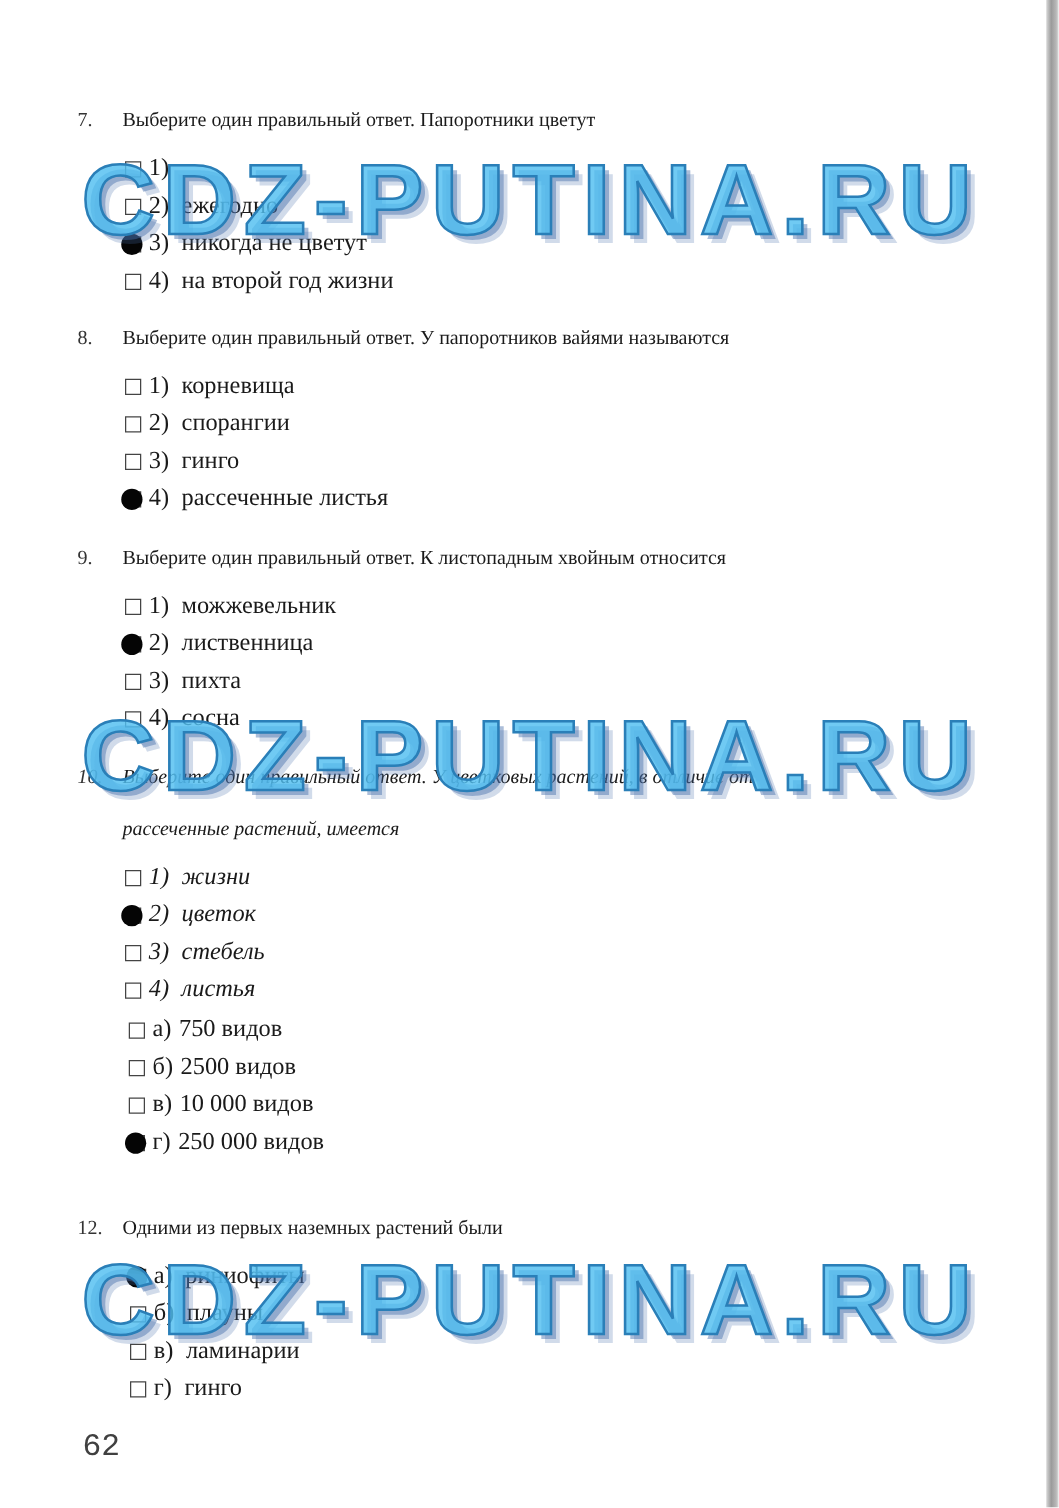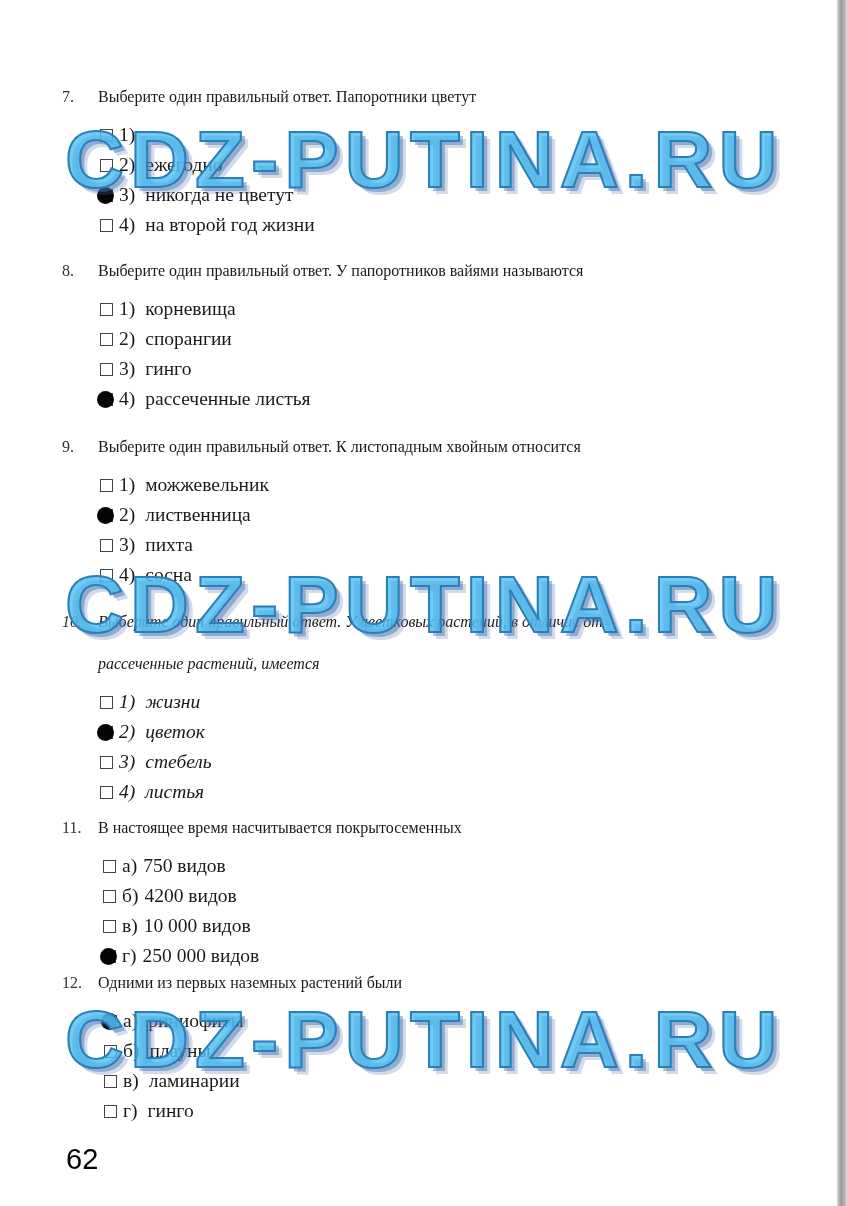--- a/index.html
+++ b/index.html
@@ -24,21 +24,21 @@
     width: 13px; height: 13px; border: 1.3px solid #444; box-sizing: border-box;
     margin-right: 6px; position: relative; flex: none; background: #fff;
   }
   .box .dot {
     position: absolute; width: 17px; height: 17px; border-radius: 50%; background: #050505;
     left: -4px; top: -3px;
   }
   .opt-key { margin-right: 10px; }
   .page-number {
     position: absolute; left: 66px; top: 1143px;
-    font-family: Liberation Sans, sans-serif; font-size: 29px; color: #000000;
+    font-family: Liberation Mono, monospace; font-size: 25px; color: #404040;
   }
   .watermark {
     position: absolute; left: 72px; width: 705px; height: 76px;
     font-family: "Liberation Sans", "DejaVu Sans", sans-serif;
     font-weight: bold; font-size: 80px; line-height: 76px; letter-spacing: 6px;
     color: rgba(80, 190, 240, 0.82);
     -webkit-text-stroke: 2px #2a7fb8;
     text-shadow: 4px 4px 0 rgba(70,110,170,0.45), 7px 7px 0 rgba(70,110,170,0.25);
     pointer-events: none; white-space: nowrap;
     transform: scaleX(1.02);
@@ -161,33 +161,30 @@
       </div>
     <div class="opt">
         <span class="box"></span>
         <span class="opt-key">4)</span>
         <span>листья</span>
       </div>
   </div>
 </div>
 
 <div class="question" style="top:801px;">
-  <div class="q-title">
-    <span class="q-num">11.</span><span class="q-text">В настоящее время насчитывается покрытосеменных</span>
-  </div>
   <div class="options" style="padding-left:41px;">
     <div class="opt">
         <span class="box"></span>
         <span class="opt-key" style="margin-right:6px;">а)</span>
         <span>750 видов</span>
       </div>
     <div class="opt">
         <span class="box"></span>
         <span class="opt-key" style="margin-right:6px;">б)</span>
-        <span>4200 видов</span>
+        <span>2500 видов</span>
       </div>
     <div class="opt">
         <span class="box"></span>
         <span class="opt-key" style="margin-right:6px;">в)</span>
         <span>10 000 видов</span>
       </div>
     <div class="opt">
         <span class="box">
           <span class="dot"></span>
         </span>

